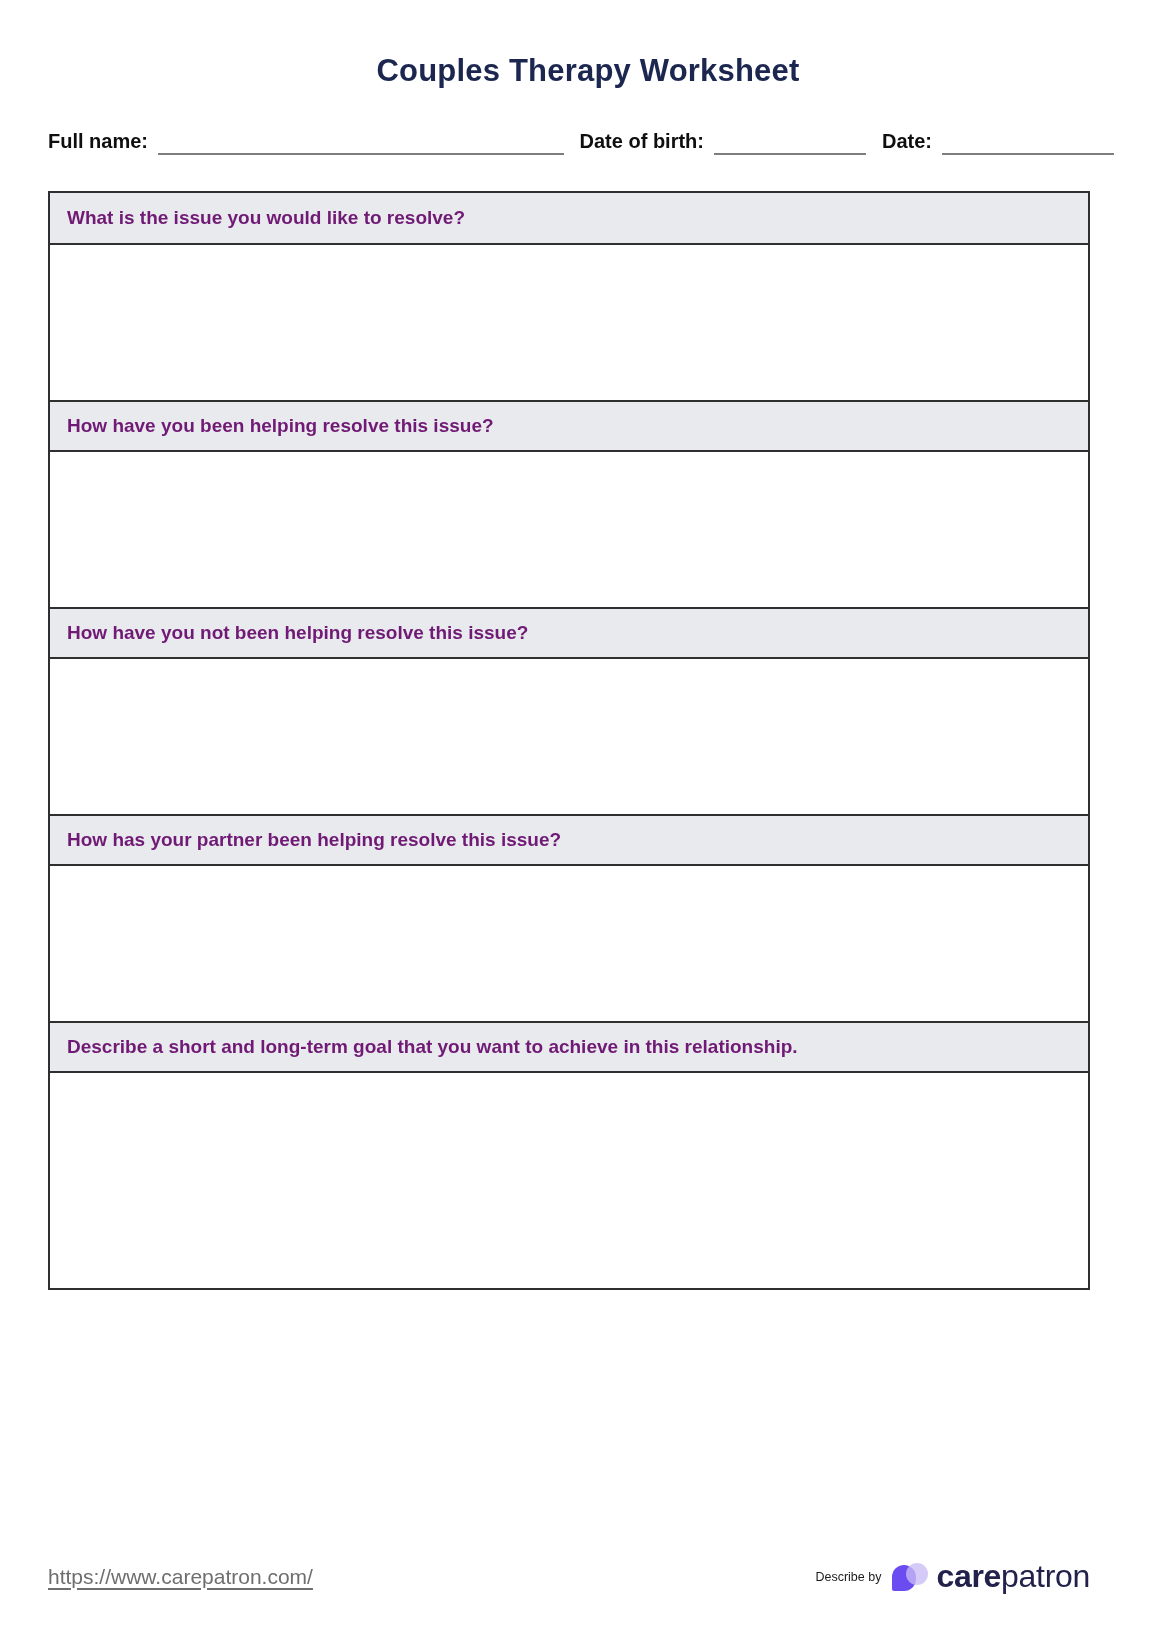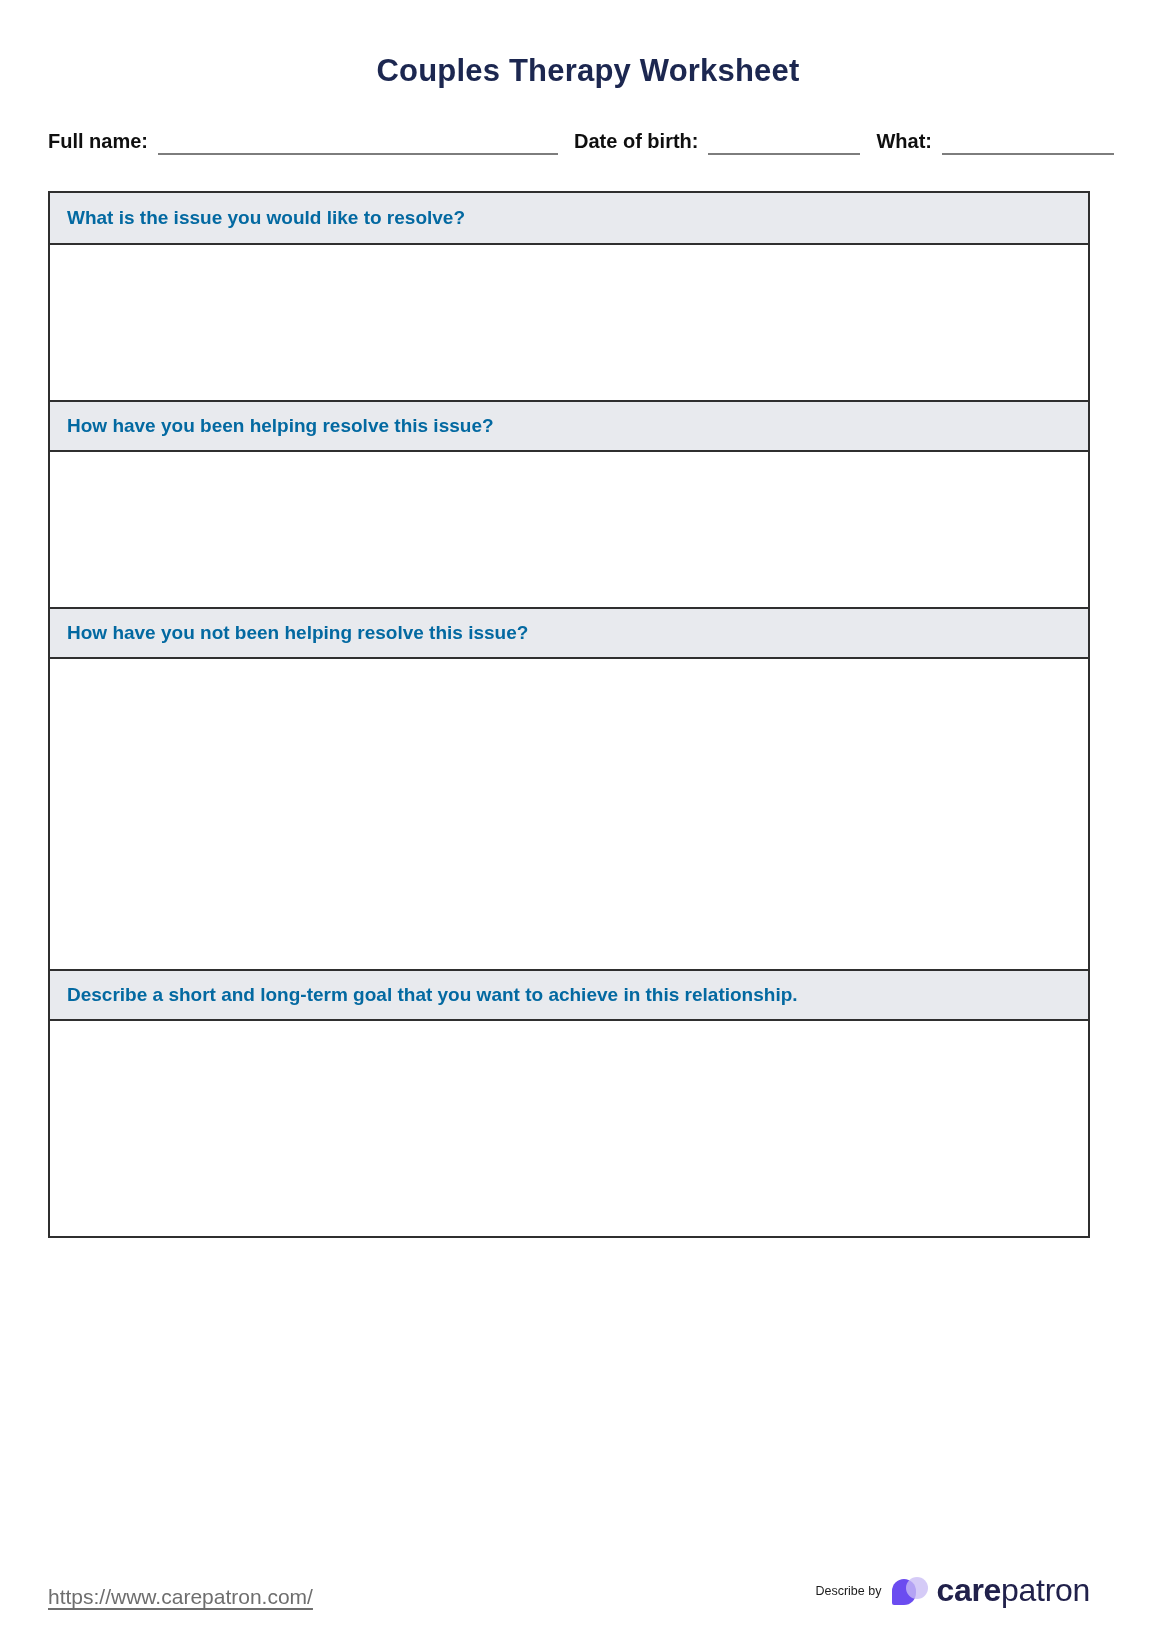--- a/index.html
+++ b/index.html
@@ -53,35 +53,35 @@
   .section-header {
     height: 52px;
     background: #e8eaee;
     border-top: 2px solid #2f2f2f;
     border-bottom: 2px solid #2f2f2f;
     display: flex;
     align-items: center;
     padding: 8px 17px;
     font-size: 19px;
     font-weight: 700;
-    color: #0369a1;
+    color: #701a75;
   }
   .section:first-child .section-header { border-top: none; }
   .section-body { height: 155px; background: #ffffff; }
   .section:last-child .section-body { height: 215px; }
 
   
   .footer {
     position: absolute;
     left: 48px;
     right: 86px;
-    bottom: 30px;
+    bottom: 44px;
     display: flex;
     justify-content: space-between;
-    align-items: flex-end;
+    align-items: center;
   }
   .footer-url {
     font-size: 21px;
     color: #6e6e6e;
     text-decoration: underline;
     text-underline-offset: 4px;
   }
   .powered {
     display: flex;
     align-items: center;
@@ -130,21 +130,21 @@
 
 <div class="page">
 
   <h1 class="title">Couples Therapy Worksheet</h1>
 
   <div class="fields-row">
     <span class="field-label">Full name:</span>
     <span class="field-line line-name"></span>
     <span class="field-label">Date of birth:</span>
     <span class="field-line line-dob"></span>
-    <span class="field-label">What:</span>
+    <span class="field-label">Date:</span>
     <span class="field-line line-date"></span>
   </div>
 
   <div class="sheet-table">
 
     <div class="section">
       <div class="section-header">What is the issue you would like to resolve?</div>
       <div class="section-body"></div>
     </div>
 
@@ -152,20 +152,21 @@
       <div class="section-header">How have you been helping resolve this issue?</div>
       <div class="section-body"></div>
     </div>
 
     <div class="section">
       <div class="section-header">How have you not been helping resolve this issue?</div>
       <div class="section-body"></div>
     </div>
 
     <div class="section">
+      <div class="section-header">How has your partner been helping resolve this issue?</div>
       <div class="section-body"></div>
     </div>
 
 
     <div class="section">
       <div class="section-header">Describe a short and long-term goal that you want to achieve in this relationship.</div>
       <div class="section-body"></div>
     </div>
 
   </div>

